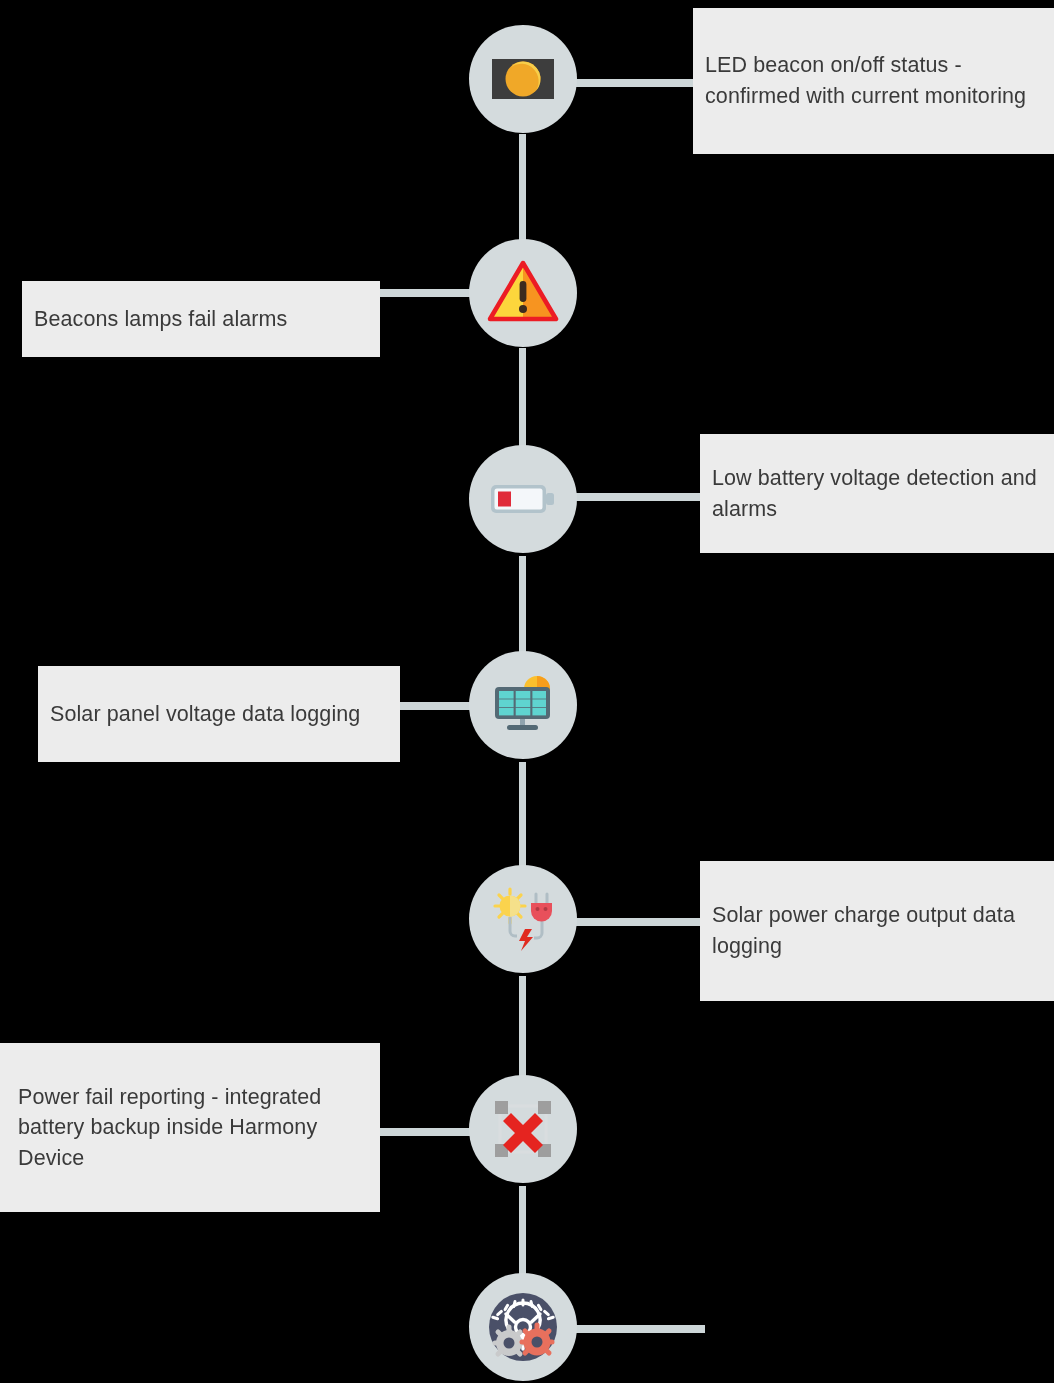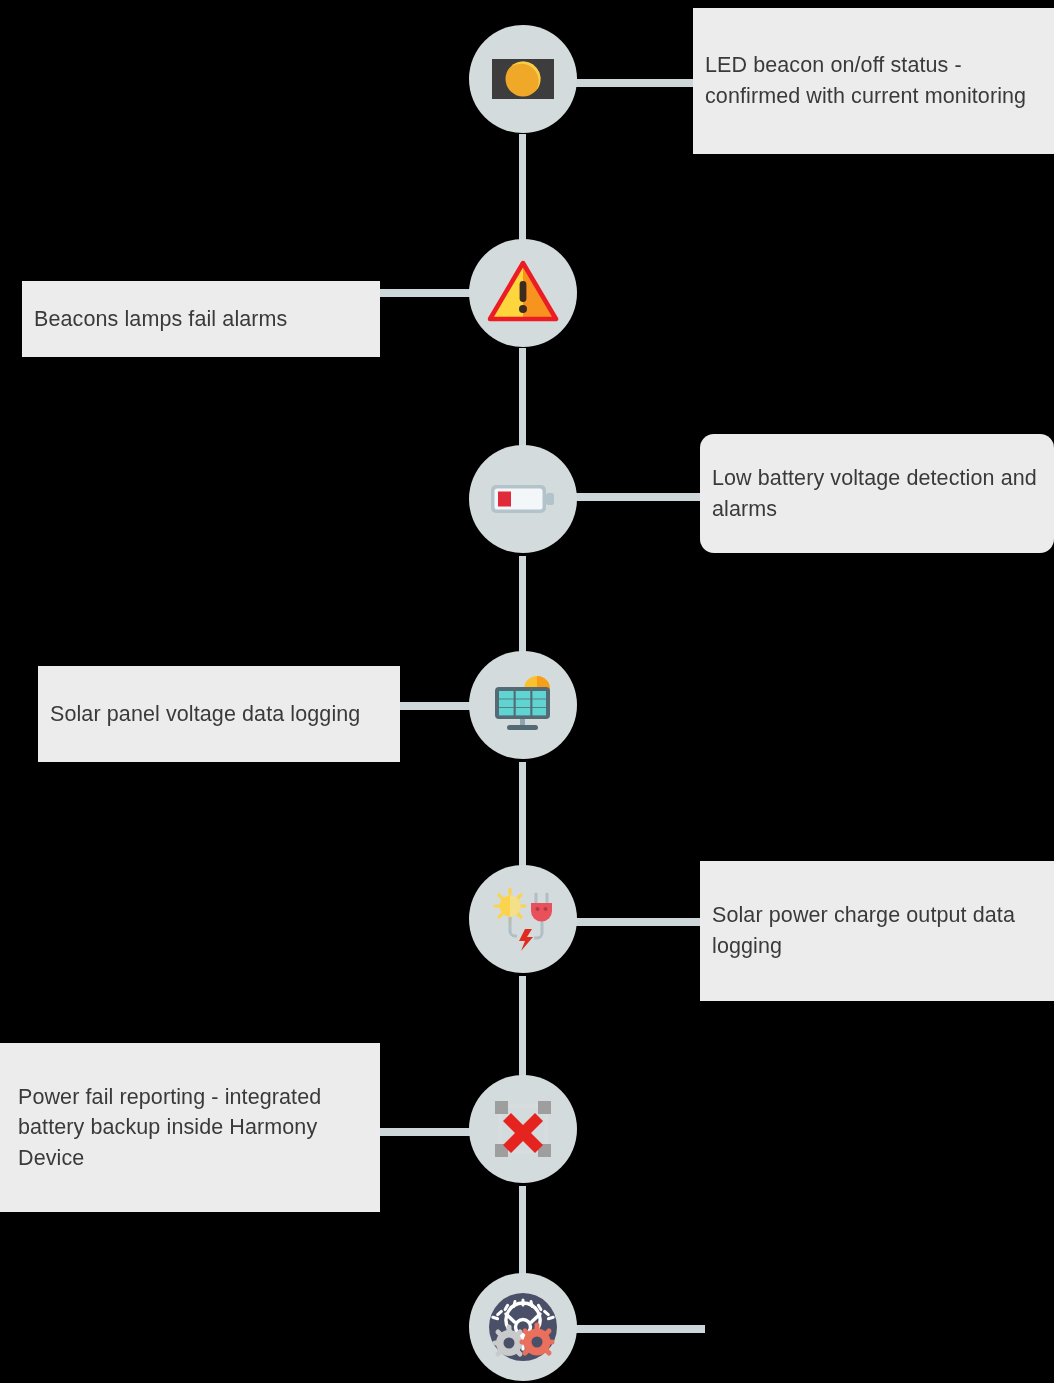--- a/index.html
+++ b/index.html
@@ -219,21 +219,21 @@
   </div>
 
   <div class="caption right" style="left:693px; top:8px; width:361px; height:146px;">
     <span>LED beacon on/off status - confirmed with current monitoring</span>
   </div>
 
   <div class="caption left" style="left:22px; top:253px; width:358px; height:76px;margin-top:28px;">
     <span>Beacons lamps fail alarms</span>
   </div>
 
-  <div class="caption right" style="left:700px; top:434px; width:354px; height:119px;border-radius:14px;">
+  <div class="caption right" style="left:700px; top:434px; width:354px; height:119px;">
     <span>Low battery voltage detection and alarms</span>
   </div>
 
   <div class="caption left" style="left:18px; top:666px; width:362px; height:96px;margin-left:20px;">
     <span>Solar panel voltage data logging</span>
   </div>
 
   <div class="caption right" style="left:700px; top:861px; width:354px; height:140px;">
     <span>Solar power charge output data logging</span>
   </div>

